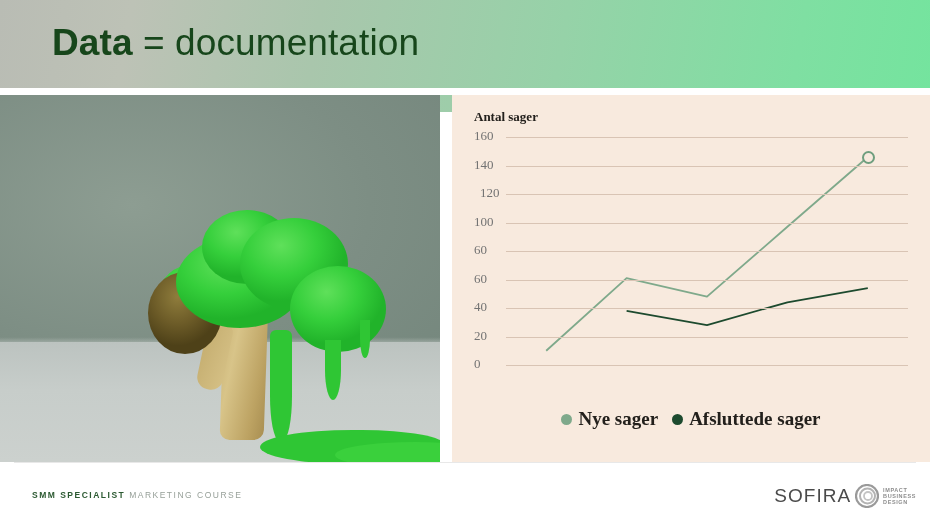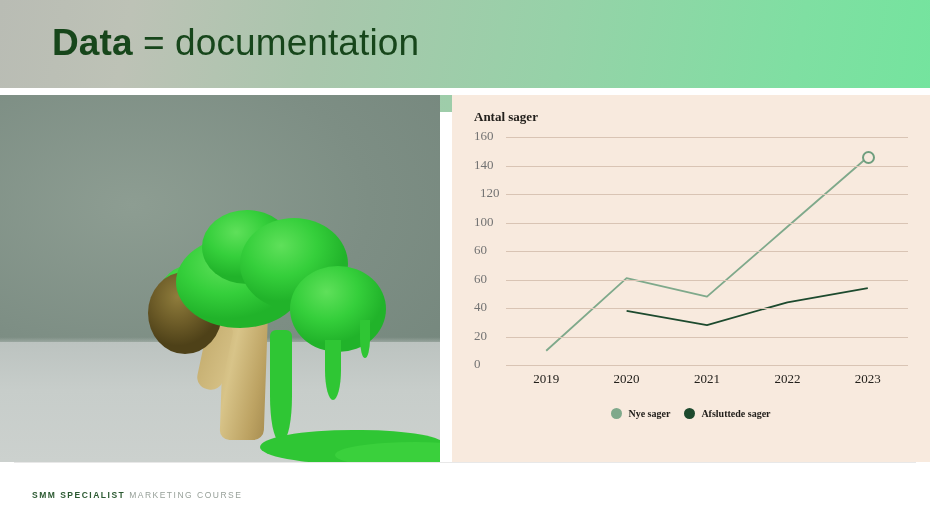--- a/index.html
+++ b/index.html
@@ -117,21 +117,21 @@
     position:absolute;font-family:"Liberation Serif", serif;font-size:13px;
     color:#23201c;transform:translateX(-50%);
   }
   .legend{
     position:absolute;left:0;top:313px;width:478px;
     display:flex;justify-content:center;align-items:center;gap:14px;
   }
   .legend-item{display:flex;align-items:center;gap:6px;}
   .legend-dot{width:11px;height:11px;border-radius:50%;display:block;}
   .legend-label{
-    font-family:"Liberation Serif", serif;font-weight:bold;font-size:10px;color:#23201c;
+    font-family:"Liberation Serif", serif;font-weight:bold;font-size:19px;color:#23201c;
   }
   .source{
     position:absolute;left:22px;top:341px;
     font-family:"Liberation Serif", serif;font-size:11px;color:#3a332c;
   }
   .endpoint{
     position:absolute;width:9px;height:9px;border-radius:50%;
     background:#f8eade;border:2px solid #6f9e7e;
   }
 
@@ -214,40 +214,48 @@
       <div class="ytick" style="top: 85.5px;">100</div>
       <div class="gridline" style="top: 57px;"></div>
       <div class="ytick" style="top: 57px; margin-left: 6px;">120</div>
       <div class="gridline" style="top: 28.5px;"></div>
       <div class="ytick" style="top: 28.5px;">140</div>
       <div class="gridline" style="top: 0px;"></div>
       <div class="ytick" style="top: 0px;">160</div>
       <div class="endpoint" style="left: 387.8px; top: 13.95px;"></div>
     </div>
 
-  <div class="xaxis" id="xaxis">
-      <div class="xtick" style="left: 72.2px;">2019</div>
-      <div class="xtick" style="left: 152.6px;">2020</div>
-      <div class="xtick" style="left: 233px;">2021</div>
-      <div class="xtick" style="left: 313.4px;">2022</div>
-      <div class="xtick" style="left: 393.8px;">2023</div>
-    </div>
 
   <div class="legend" id="legend">
       <div class="legend-item">
         <span class="legend-dot" style="background: rgb(127, 169, 139);"></span>
         <span class="legend-label">Nye sager</span>
       </div>
       <div class="legend-item">
         <span class="legend-dot" style="background: rgb(29, 74, 46);"></span>
         <span class="legend-label">Afsluttede sager</span>
       </div>
     </div>
 
 
 </div>
 
 <div class="footer">
   <div class="footer-sep"></div>
   <div class="footer-left">
     <span class="strong">SMM SPECIALIST</span><span class="muted"> MARKETING COURSE</span>
   </div>
+  <div class="logo">
+    <span class="logo-word">SOFIRA</span>
+    <span class="logo-mark">
+      <svg viewBox="0 0 24 24" width="24" height="24">
+        <circle cx="12" cy="12" r="11" fill="none" stroke="#9a9a9a" stroke-width="2.2"></circle>
+        <circle cx="12.5" cy="12" r="7.5" fill="none" stroke="#b3b3b3" stroke-width="2"></circle>
+        <circle cx="13" cy="12" r="4" fill="none" stroke="#c4c4c4" stroke-width="1.8"></circle>
+      </svg>
+    </span>
+    <span class="logo-tag">
+      <span>IMPACT</span>
+      <span>BUSINESS</span>
+      <span>DESIGN</span>
+    </span>
+  </div>
 </div>
 
 </body></html>

